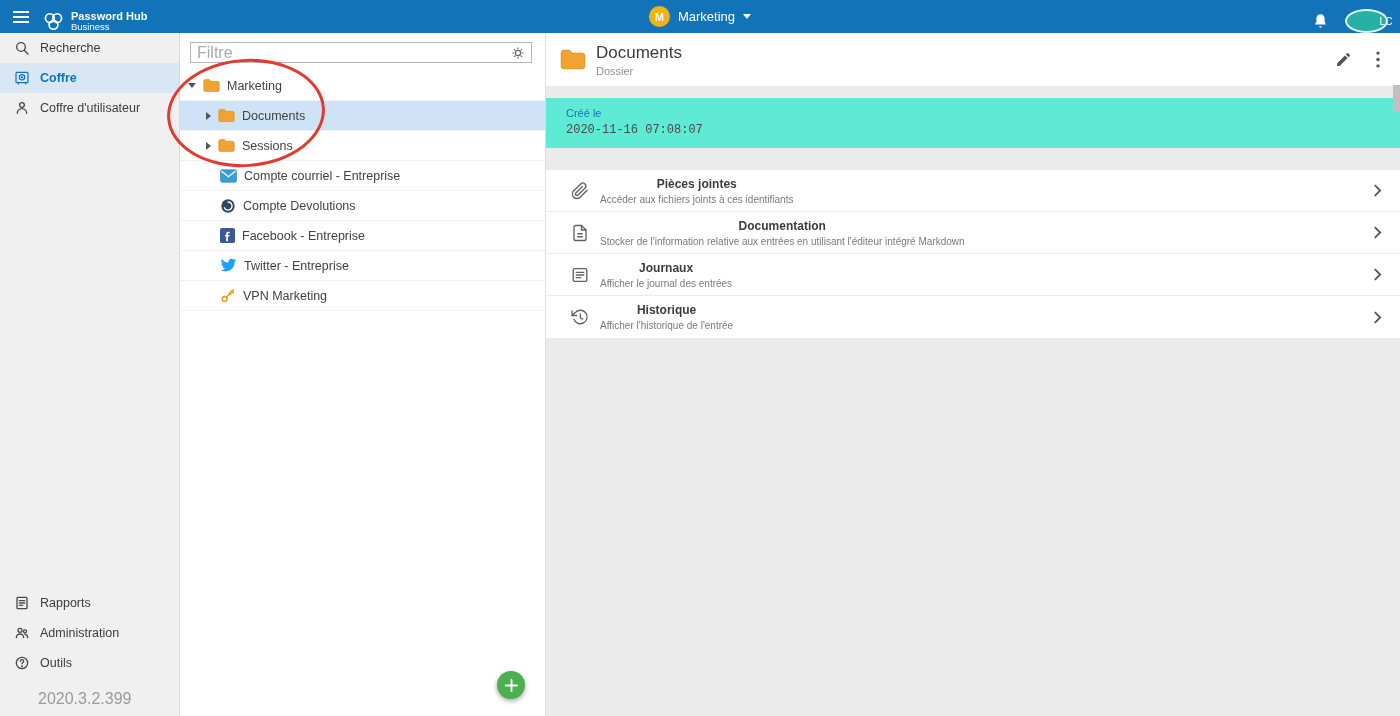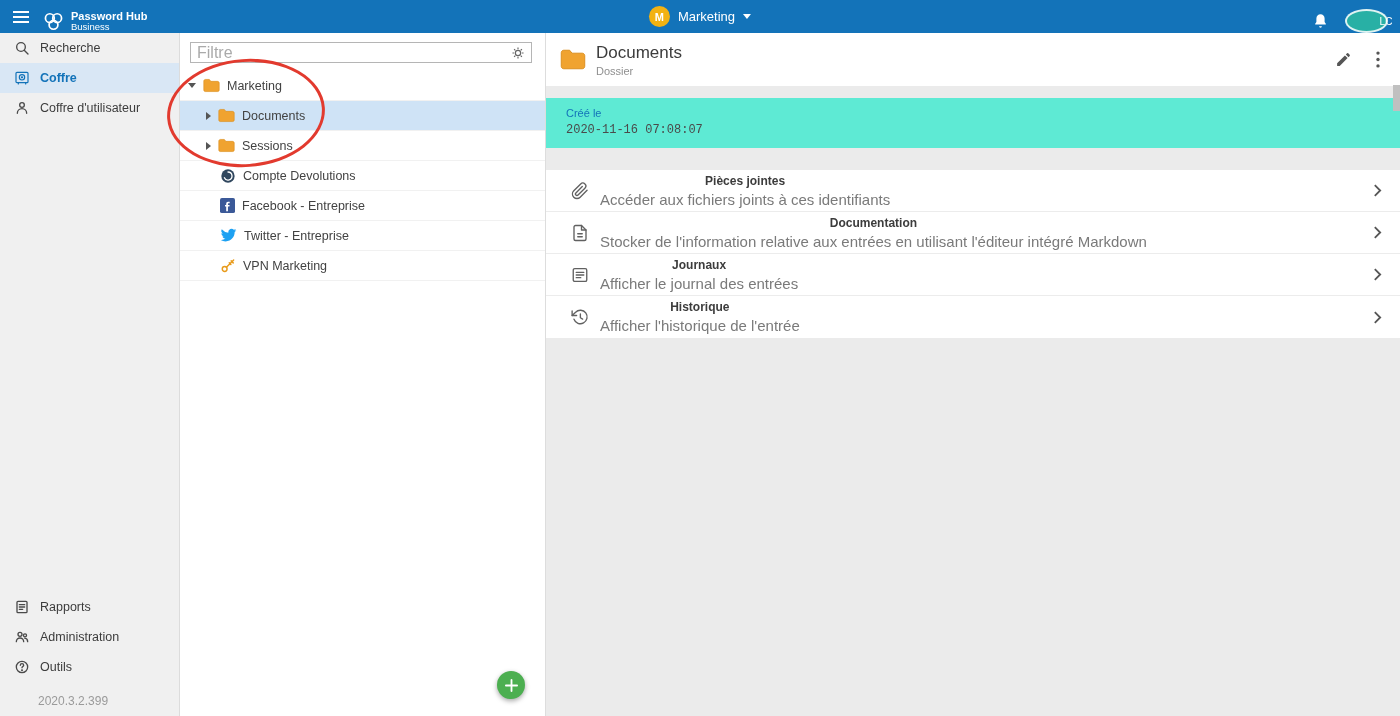--- a/index.html
+++ b/index.html
@@ -22,21 +22,21 @@
   .topbar-right { margin-left: auto; display: flex; align-items: center; gap: 16px; padding-right: 12px; }
   .avatar-lc { width: 24px; height: 24px; border-radius: 50%; background: #28b0a5; border: 2px solid rgba(255,255,255,.85); color: #fff; font-size: 10px; display: flex; align-items: center; justify-content: center; cursor: pointer; padding-left: 39px; }
 
   .main { flex: 1; display: flex; min-height: 0; }
 
   
   .sidebar { width: 180px; flex: none; background: #f0f0f0; border-right: 1px solid #dcdcdc; display: flex; flex-direction: column; }
   .side-item { height: 30px; display: flex; align-items: center; gap: 10px; padding-left: 14px; font-size: 12.5px; color: #3c3c3c; cursor: pointer; flex: none; }
   .side-item.selected { background: #d9e7f5; color: #1373b9; font-weight: bold; }
   .side-spacer { flex: 1; }
-  .version { font-size: 12px; color: #9a9a9a; padding: 12px 0 8px 38px; }
+  .version { font-size: 16px; color: #9a9a9a; padding: 12px 0 8px 38px; }
 
   
   .tree-panel { width: 366px; flex: none; background: #fff; border-right: 1px solid #ddd; position: relative; display: flex; flex-direction: column; }
   .filter-wrap { padding: 9px 13px 8px 10px; position: relative; }
   .filter-input { width: 100%; height: 21px; border: 1px solid #b5b5b5; font-size: 16px; padding: 0 26px 0 6px; color: #0f766e; background: #fff; font-family: "Liberation Sans", sans-serif; }
   .filter-input::placeholder { color: #aaa; }
   .filter-gear { position: absolute; right: 20px; top: 13px; cursor: pointer; line-height: 0; }
   .tree-row { height: 30px; display: flex; align-items: center; border-bottom: 1px solid #f1f1f1; font-size: 12.5px; color: #424242; cursor: pointer; flex: none; }
   .tree-row.selected { background: #cfe3f6; }
   .tree-row .lbl { margin-left: 7px; }
@@ -59,21 +59,21 @@
   .dh-actions > span { cursor: pointer; line-height: 0; }
   .created-card { background: #5eead4; margin-top: 12px; padding: 9px 20px 11px; }
   .created-label { font-size: 11px; color: #1373b9; }
   .created-value { font-size: 12px; color: #4a4a4a; margin-top: 4px; font-family: Liberation Mono, monospace; }
   .sections { background: #fff; margin-top: 22px; }
   .section-row { height: 42px; display: flex; align-items: center; padding: 0 18px 0 25px; border-bottom: 1px solid #ececec; cursor: pointer; text-align: center; }
   .section-row:last-child { border-bottom: none; }
   .sec-icon { line-height: 0; flex: none; }
   .sec-text { margin-left: 11px; }
   .sec-title { font-size: 12px; font-weight: bold; color: #3c3c3c; }
-  .sec-sub { font-size: 15px; color: #7a7a7a; margin-top: 3px; }
+  .sec-sub { font-size: 10px; color: #7a7a7a; margin-top: 3px; }
   .sec-chev { margin-left: auto; line-height: 0; }
   .scroll-thumb { position: absolute; right: 0; top: 52px; width: 7px; height: 26px; background: #c0c0c0; }
 
   
   .annotation { position: absolute; left: 167px; top: 59px; width: 158px; height: 108px; border: 3px solid #e23a2e; border-radius: 50%; transform: rotate(-4deg); pointer-events: none; z-index: 50; }
 
   
   .ic { fill: none; stroke: #4a4a4a; stroke-width: 2; stroke-linecap: round; stroke-linejoin: round; }
   .sic { fill: none; stroke: #616161; stroke-width: 1.8; stroke-linecap: round; stroke-linejoin: round; }
 </style>
@@ -207,20 +207,29 @@
         <span class="tri-right"></span>
         <span class="tree-ic">
           <svg width="17" height="15" viewBox="0 0 21 17">
               <path d="M1 3 C1 1.9 1.9 1 3 1 h4.8 l1.9 2.4 H18 c1.1 0 2 .9 2 2 V14 c0 1.1 -.9 2 -2 2 H3 c-1.1 0 -2 -.9 -2 -2 Z" fill="#F0A330" stroke="#DB8F1F" stroke-width="0.8"></path>
             </svg>
         </span>
         <span class="lbl">Sessions</span>
       </div>
       <div class="tree-row row-entry">
         <span class="tree-ic">
+          <svg width="17" height="14" viewBox="0 0 24 19">
+              <rect x="0.8" y="0.8" width="22.4" height="17.4" rx="2" fill="#3A9FD6" stroke="#2F86B5"></rect>
+              <path d="M2 2.5l10 8 10-8" fill="none" stroke="#fff" stroke-width="1.6"></path>
+            </svg>
+        </span>
+        <span class="lbl">Compte courriel - Entreprise</span>
+      </div>
+      <div class="tree-row row-entry">
+        <span class="tree-ic">
           <svg width="16" height="16" viewBox="0 0 24 24">
               <circle cx="12" cy="12" r="10" fill="#30475E"></circle>
               <path d="M12 6a6 6 0 1 1-5.4 8.6" fill="none" stroke="#fff" stroke-width="2" stroke-linecap="round"></path>
             </svg>
         </span>
         <span class="lbl">Compte Devolutions</span>
       </div>
       <div class="tree-row row-entry">
         <span class="tree-ic">
           <svg width="15" height="15" viewBox="0 0 24 24">

